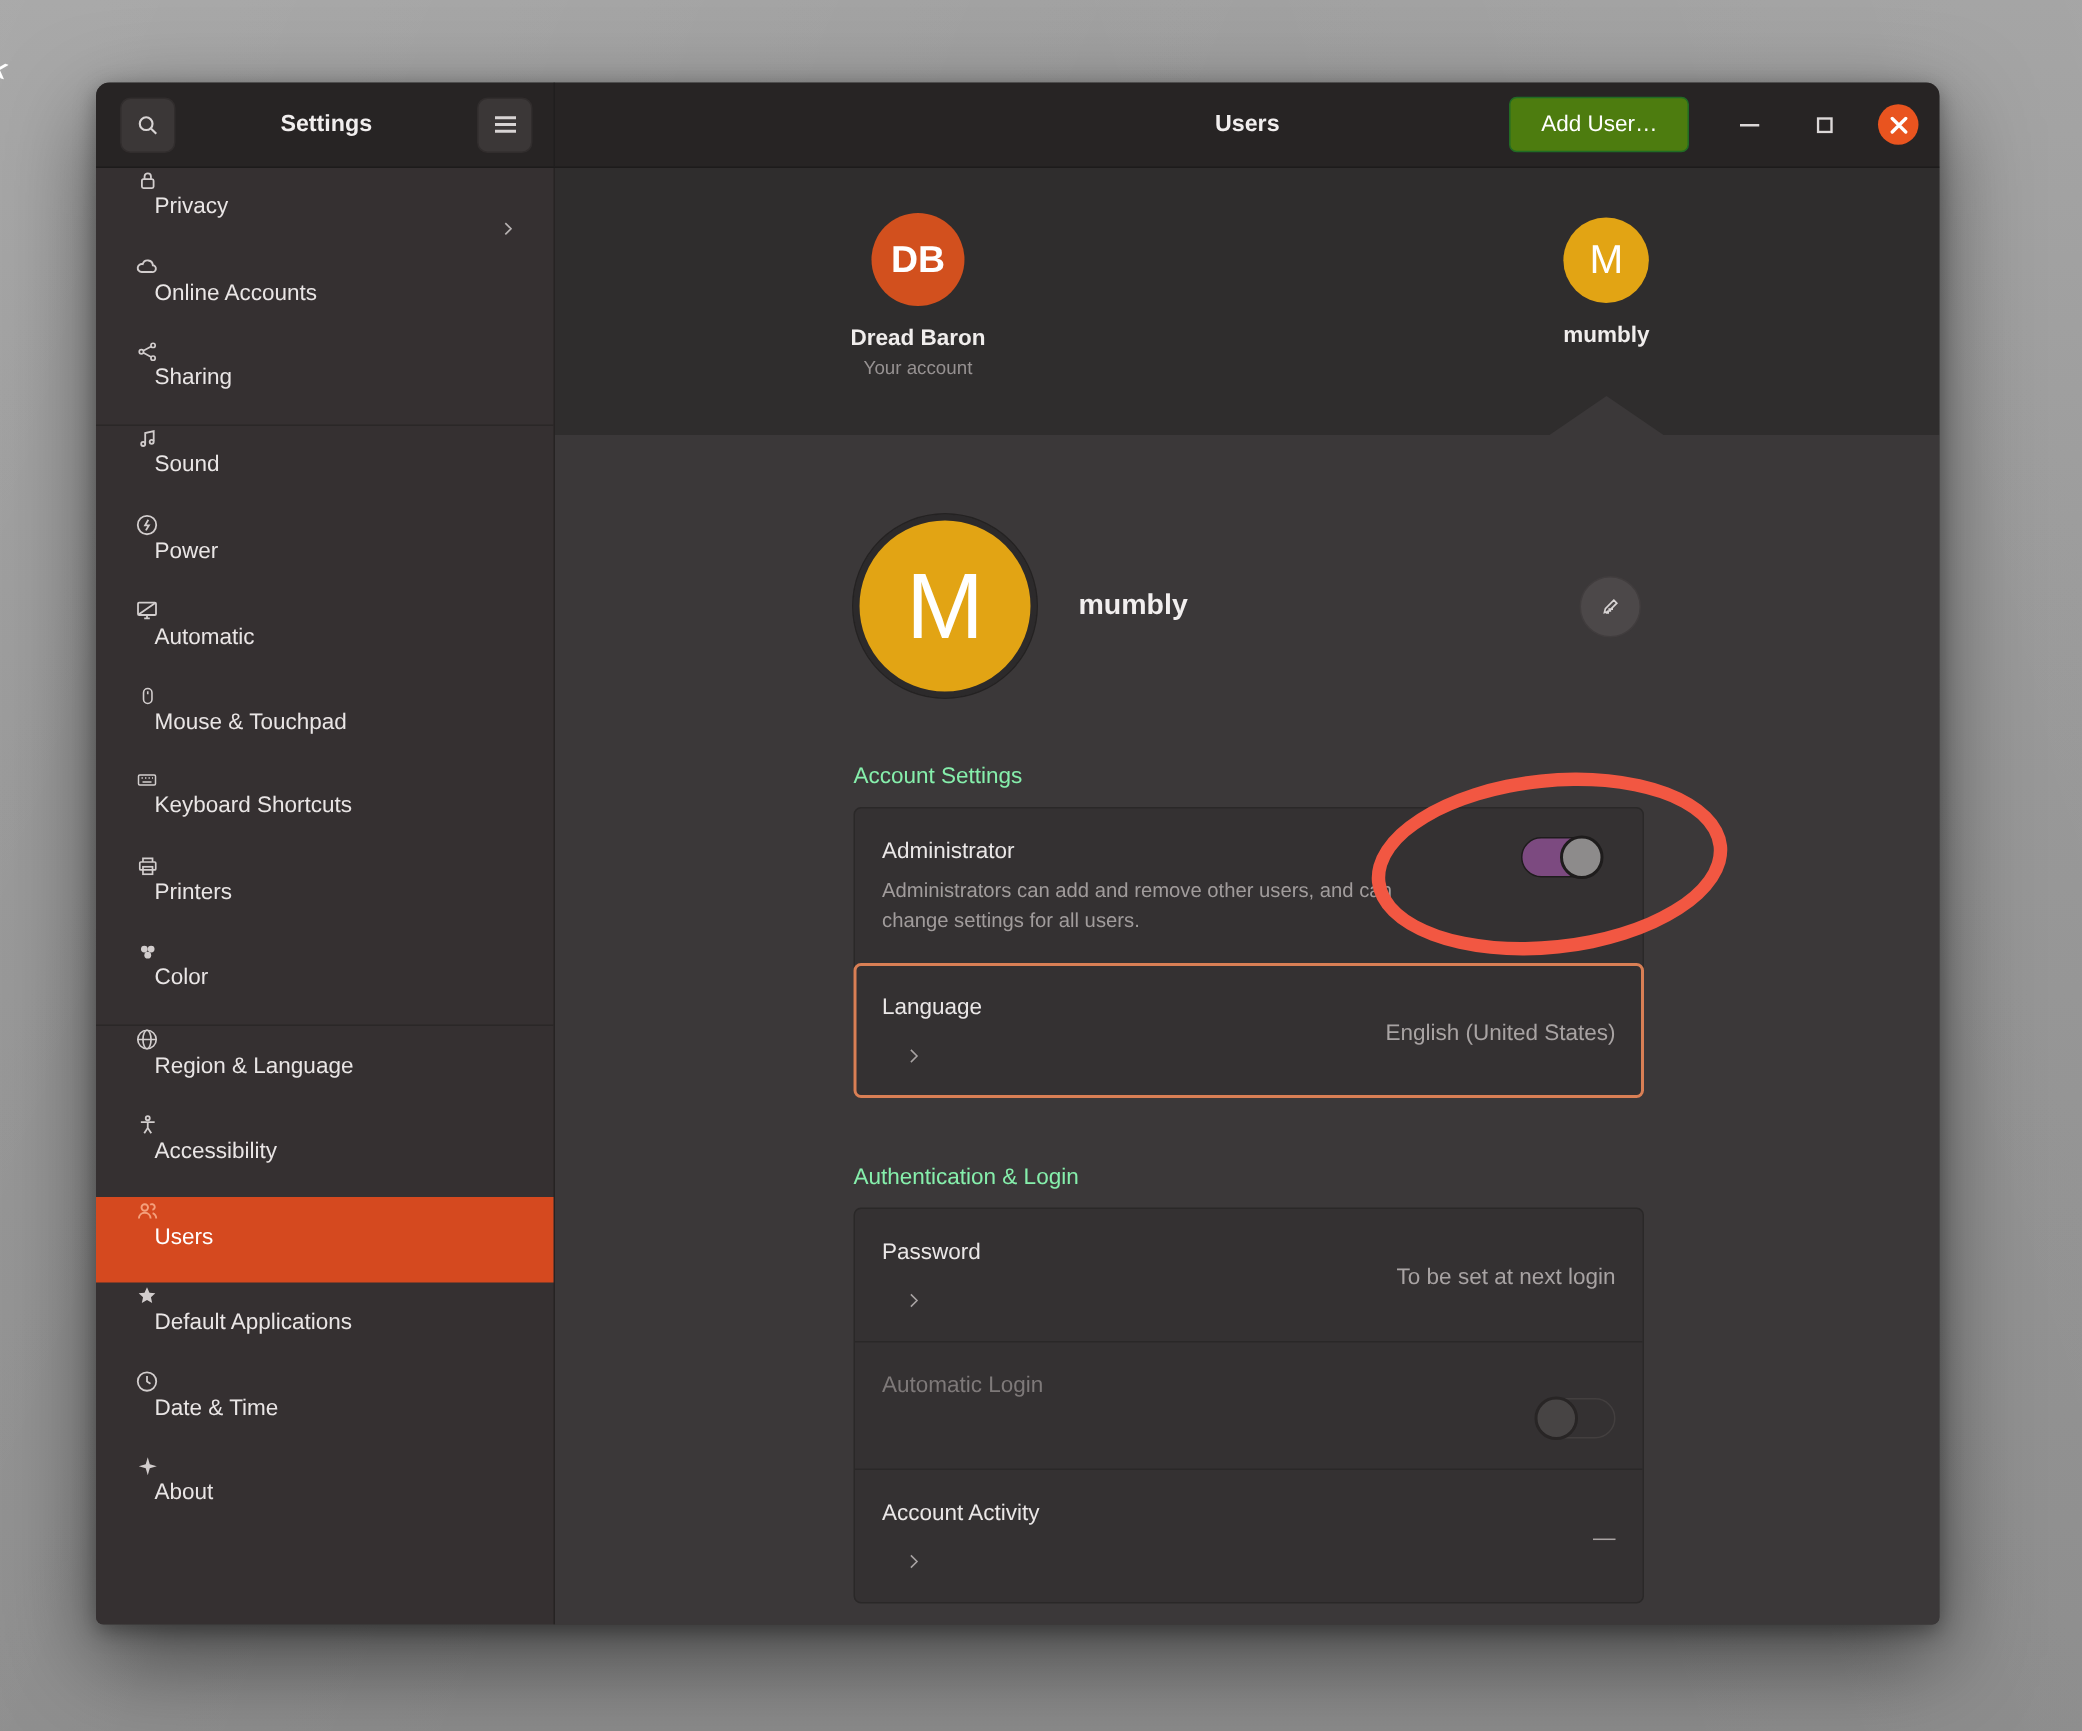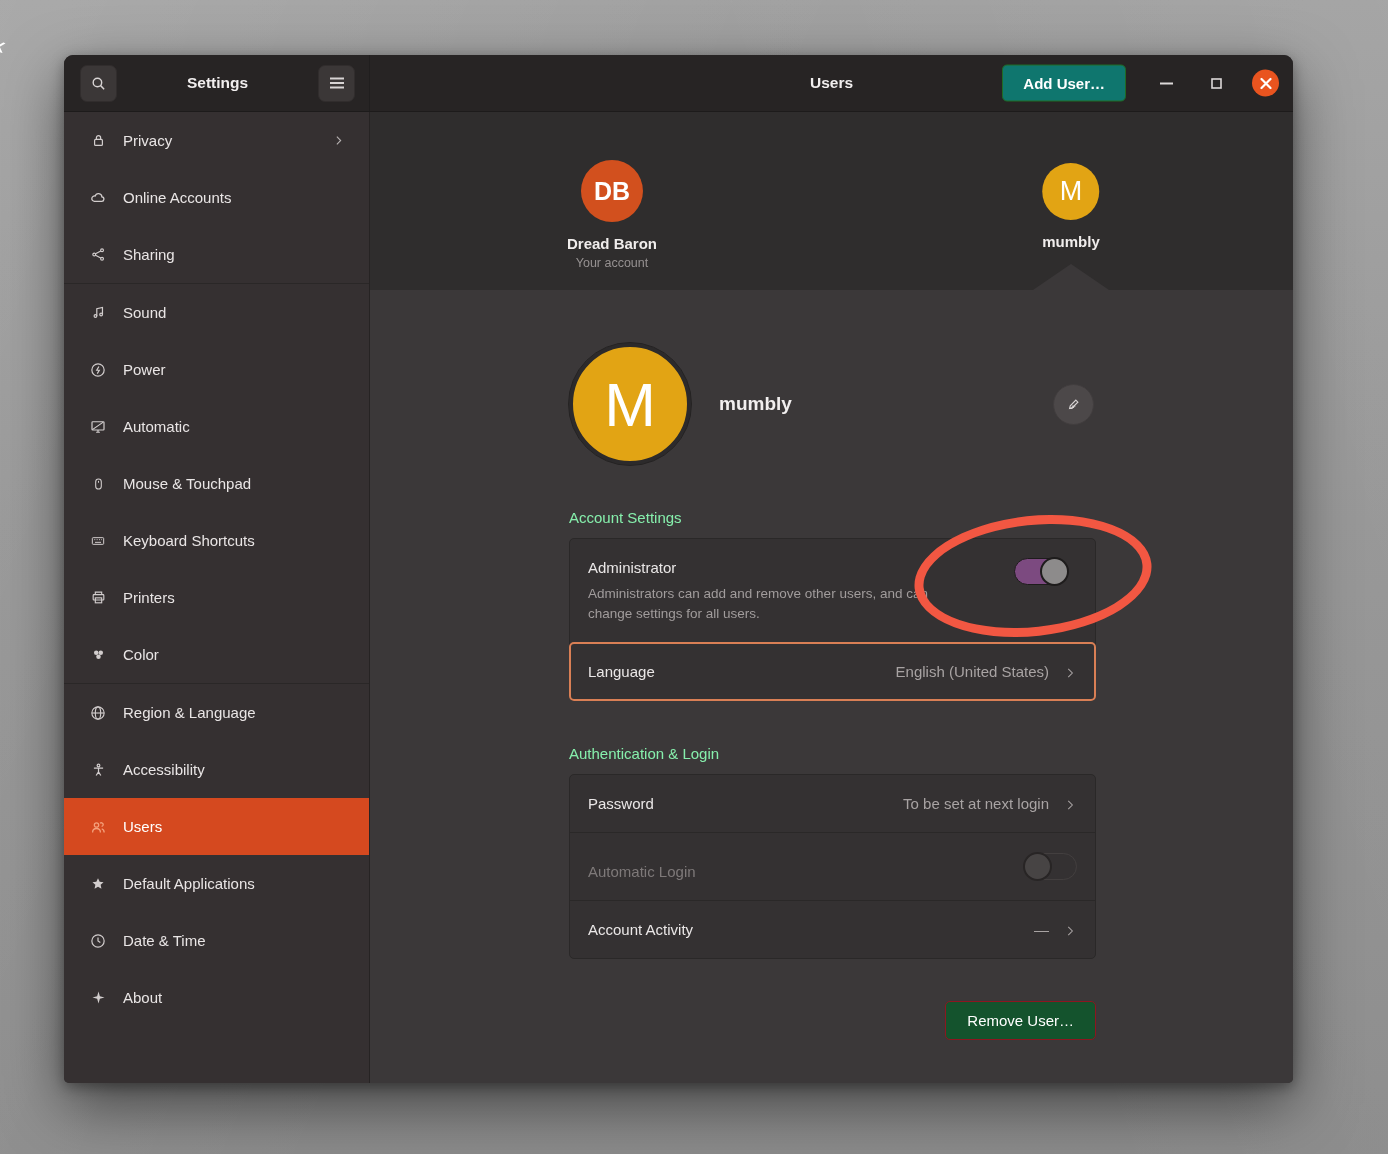--- a/index.html
+++ b/index.html
@@ -24,43 +24,43 @@
   .titlebar { flex:0 0 57px; display:flex; background:#272424; border-bottom:1px solid #1d1b1b; }
   .tb-left { flex:0 0 306px; display:flex; align-items:center; border-right:1px solid #201e1e;gap:46px; }
   .icon-btn { width:37px; height:37px; border-radius:7px; background:#3b3737; border:1px solid #312d2d;
               display:grid; place-items:center; cursor:pointer; }
   .tb-left .icon-btn:first-child { margin-left:16px; }
   .tb-left .icon-btn:last-child { margin-right:14px; }
   .tb-title { flex:1; text-align:center; color:#f1eeee; font-weight:bold; font-size:15.5px; }
   .tb-main { flex:1; position:relative; }
   .tb-main .tb-title { position:absolute; left:50%; top:50%; transform:translate(-50%,-50%); }
   .add-user-btn { position:absolute; right:167px; top:50%; transform:translateY(-50%);
-    background:#0f766e; border:1px solid #216b24; color:#fff; font-size:15px;
-    padding:9px 20px; border-radius:5px; cursor:pointer;font-weight:bold; }
+    background:#4d7c0f; border:1px solid #216b24; color:#fff; font-size:15px;
+    padding:9px 20px; border-radius:5px; cursor:pointer; }
   .win-ctl { position:absolute; top:50%; transform:translateY(-50%); width:28px; height:28px;
     display:grid; place-items:center; cursor:pointer; color:#dcd8d8; }
   .win-min { right:113px; } .win-max { right:63px; }
   .win-close { right:14px; width:27px; height:27px; border-radius:50%; background:#e9541f; }
 
   
   .body-row { flex:1; display:flex; min-height:0; }
   .sidebar { flex:0 0 306px; background:#353031; border-right:1px solid #262323; display:flex; flex-direction:column; }
-  .side-item { height:57px; display:flex; align-items:center; padding:0 24px 0 24px; cursor:pointer; }
+  .side-item { height:57px; display:flex; padding:0 24px 0 24px; cursor:pointer;flex-direction:column; }
   .side-item .sicon { width:20px; display:grid; place-items:center; color:#d2cdcd; }
   .side-item .slabel { margin-left:15px; font-size:15px; color:#e9e5e5; }
   .side-item .schev { margin-left:auto; color:#b6b1b1; }
   .side-item.selected { background:#d5491f; }
   .side-item.selected .slabel { color:#ffffff; }
   .side-item.selected .sicon { color:#f4a07c; }
   .side-sep { height:1px; background:#2a2727; }
 
   
   .main { flex:1; display:flex; flex-direction:column; min-width:0; }
   .strip { flex:0 0 178px; background:#2f2d2d; position:relative; }
-  .user-card { position:absolute; top:48px; transform:translateX(-50%); text-align:center; cursor:pointer; }
+  .user-card { position:absolute; top:30px; transform:translateX(-50%); text-align:center; cursor:pointer; }
   .user-card.current { left:242px; } .user-card.other { left:701px; }
   .avatar { border-radius:50%; display:grid; place-items:center; color:#fff; margin:0 auto; }
   .avatar.db { width:62px; height:62px; background:#d2501e; font-size:25px; font-weight:bold;}
   .avatar.m  { width:57px; height:57px; background:#e2a414; font-size:27px; margin-top:3px; }
   .uc-name { margin-top:13px; font-size:15px; font-weight:bold; color:#f0edec; }
   .uc-sub  { margin-top:4px; font-size:12.5px; color:#969191; }
   .notch { position:absolute; bottom:0; left:701px; transform:translateX(-50%);
     width:0; height:0; border-left:38px solid transparent; border-right:38px solid transparent;
     border-bottom:26px solid #3b3839; }
 
@@ -75,21 +75,21 @@
   .edit-btn { margin-left:auto; margin-right:2px; width:41px; height:41px; border-radius:50%;
     background:#4c4849; border:1px solid #413d3e; display:grid; place-items:center; cursor:pointer; }
 
   .section-heading { margin-top:44px; font-size:15px; font-weight:normal; color:#86efac; }
   .card { margin-top:12px; background:#343132; border:1px solid #2a2828; border-radius:5px; }
   .row { position:relative; padding:20px 18px; }
   .row + .row { border-top:1px solid #2a2828; }
   .row-label { font-size:15px; color:#eae7e7; }
   .row-label.dim { color:#7e7979; }
   .row-desc { margin-top:8px; font-size:13.5px; line-height:1.45; color:#a19c9c; max-width:340px; }
-  .row-flex { display:flex; align-items:flex-end; }
+  .row-flex { display:flex; align-items:flex-start;flex-direction:column; }
   .row-value { margin-left:auto; font-size:15px; color:#a8a3a3; }
   .chev { margin-left:14px; color:#a8a3a3; flex:0 0 auto; }
   .focus-row { border:2px solid #d97f55 !important; border-radius:5px; margin:-1px; padding:19px 17px; }
 
   .switch { width:53px; height:27px; border-radius:14px; position:relative; cursor:pointer; flex:0 0 auto; }
   .switch .knob { position:absolute; width:29px; height:29px; border-radius:50%; top:-2px; }
   .switch.on { background:#7c4a80; border:1px solid #1e1c1c; }
   .switch.on .knob { right:-3px; background:#8d8b8b; border:2px solid #1e1c1c; }
   .switch.off { background:#353233; border:1px solid #464242; }
   .switch.off .knob { left:-2px; background:#4b4848; border:2px solid #262323; }

